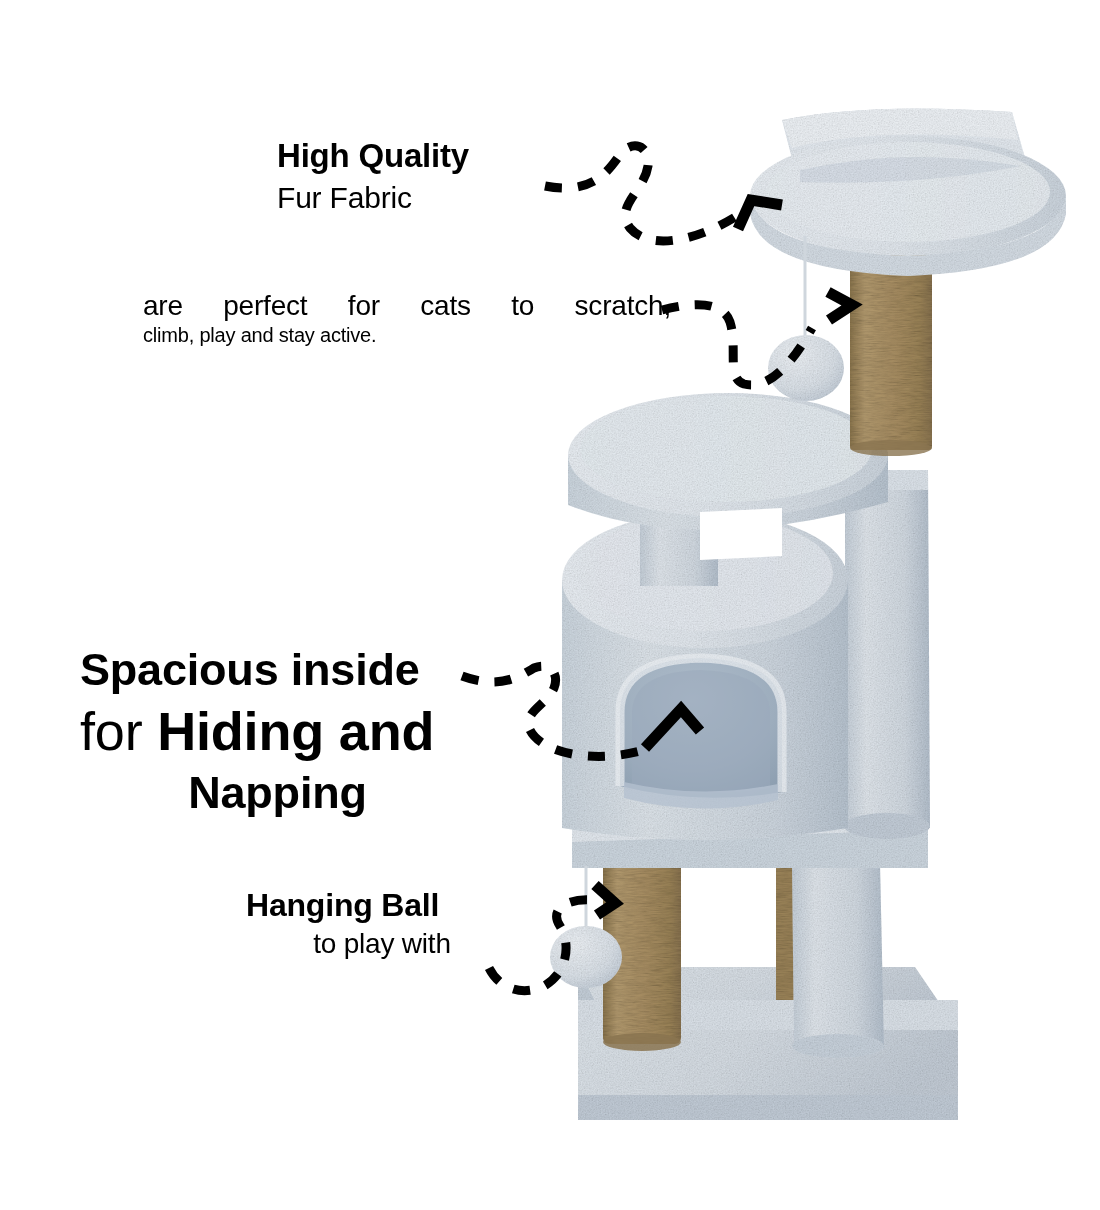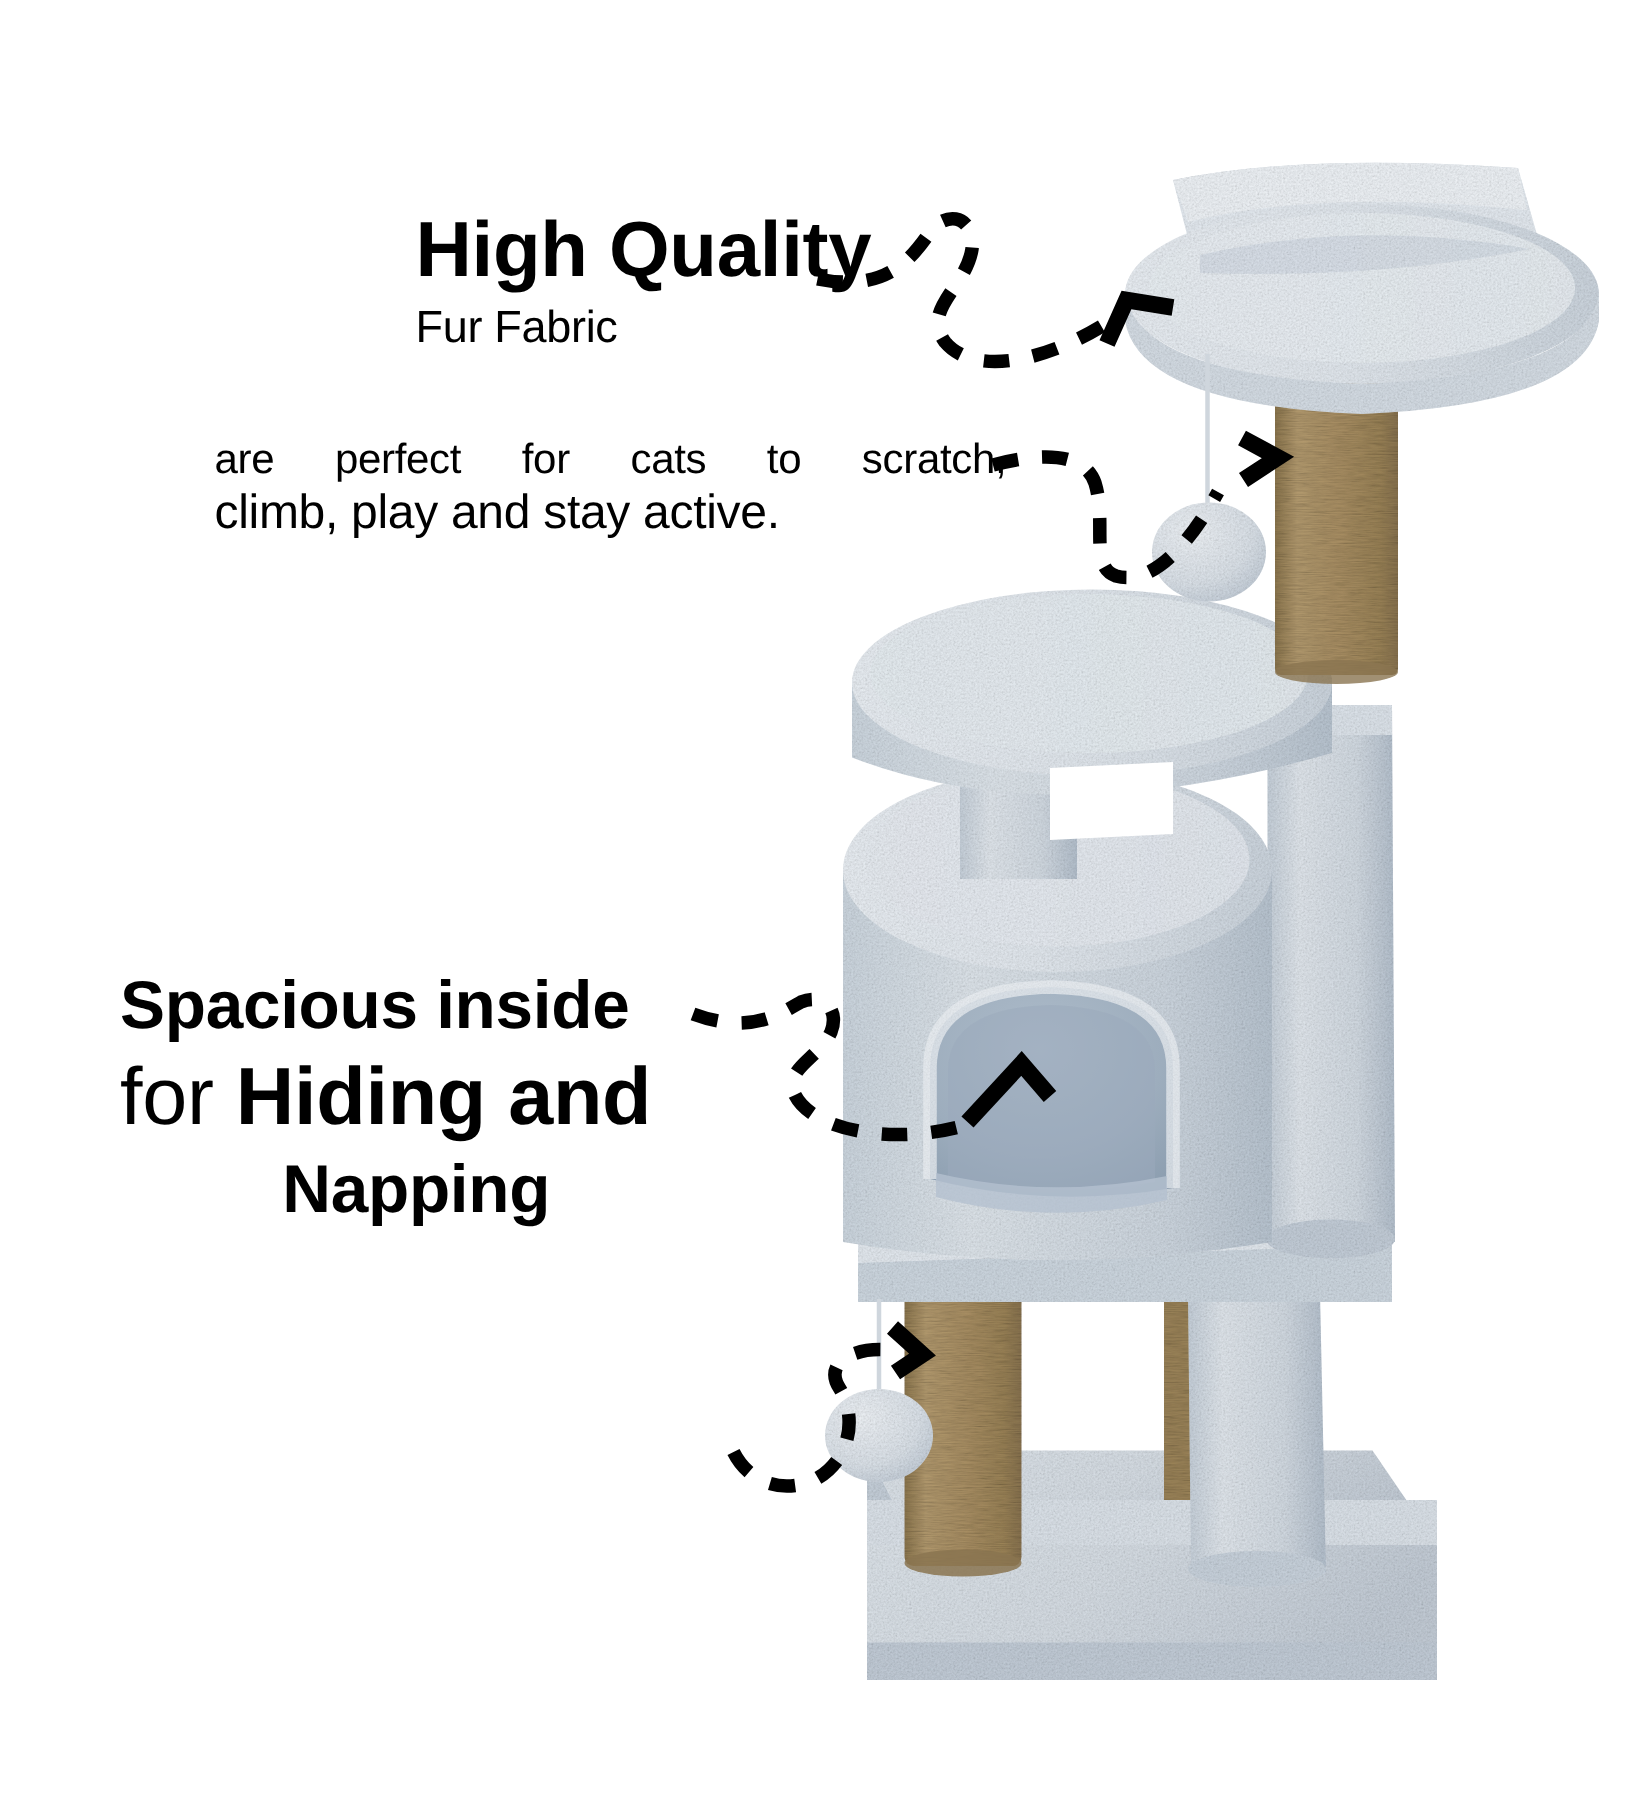--- a/index.html
+++ b/index.html
@@ -18,27 +18,27 @@
 
   
   .callout{position:absolute;line-height:1.12;letter-spacing:-0.2px;}
   .callout .l1{display:block;}
   .callout .l2{display:block;}
   .callout .l3{display:block;}
   .bold{font-weight:bold;}
   .reg{font-weight:normal;}
 
   #co-quality{left:277px;top:138px;}
-  #co-quality .l1{font-size:52px;font-weight:bold;}
+  #co-quality .l1{font-size:33px;font-weight:bold;}
   #co-quality .l2{font-size:30px;font-weight:normal;margin-top:6px;}
 
   #co-jute{left:143px;top:285px;width:528px;}
   #co-jute .l1{font-size:34px;}
   #co-jute .l2{font-size:28px;margin-top:5px;text-align:justify;text-align-last:justify;}
-  #co-jute .l3{font-size:32px;margin-top:3px;}
+  #co-jute .l3{font-size:20px;margin-top:3px;}
   #co-jute .big{font-size:34px;font-weight:bold;letter-spacing:0.5px;}
   #co-jute .small{font-size:28px;font-weight:normal;}
 
   #co-spacious{left:80px;top:645px;width:395px;text-align:center;}
   #co-spacious .l1{font-size:45px;font-weight:bold;text-align:left;}
   #co-spacious .l2{font-size:54px;margin-top:6px;text-align:left;}
   #co-spacious .l3{font-size:45px;font-weight:bold;margin-top:6px;text-align:center;}
 
   #co-ball{left:246px;top:888px;width:272px;}
   #co-ball .l1{font-size:32px;font-weight:bold;text-align:left;}
@@ -253,14 +253,18 @@
     <span class="l2">are  perfect  for  cats  to  scratch,</span>
     <span class="l3">climb, play and stay active.</span>
   </div>
 
   <div class="callout" id="co-spacious">
     <span class="l1">Spacious inside</span>
     <span class="l2"><span class="reg">for </span><span class="bold">Hiding and</span></span>
     <span class="l3">Napping</span>
   </div>
 
+  <div class="callout" id="co-ball">
+    <span class="l1">Hanging Ball</span>
+    <span class="l2">to play with</span>
+  </div>
 
 </div>
 
 </body></html>

